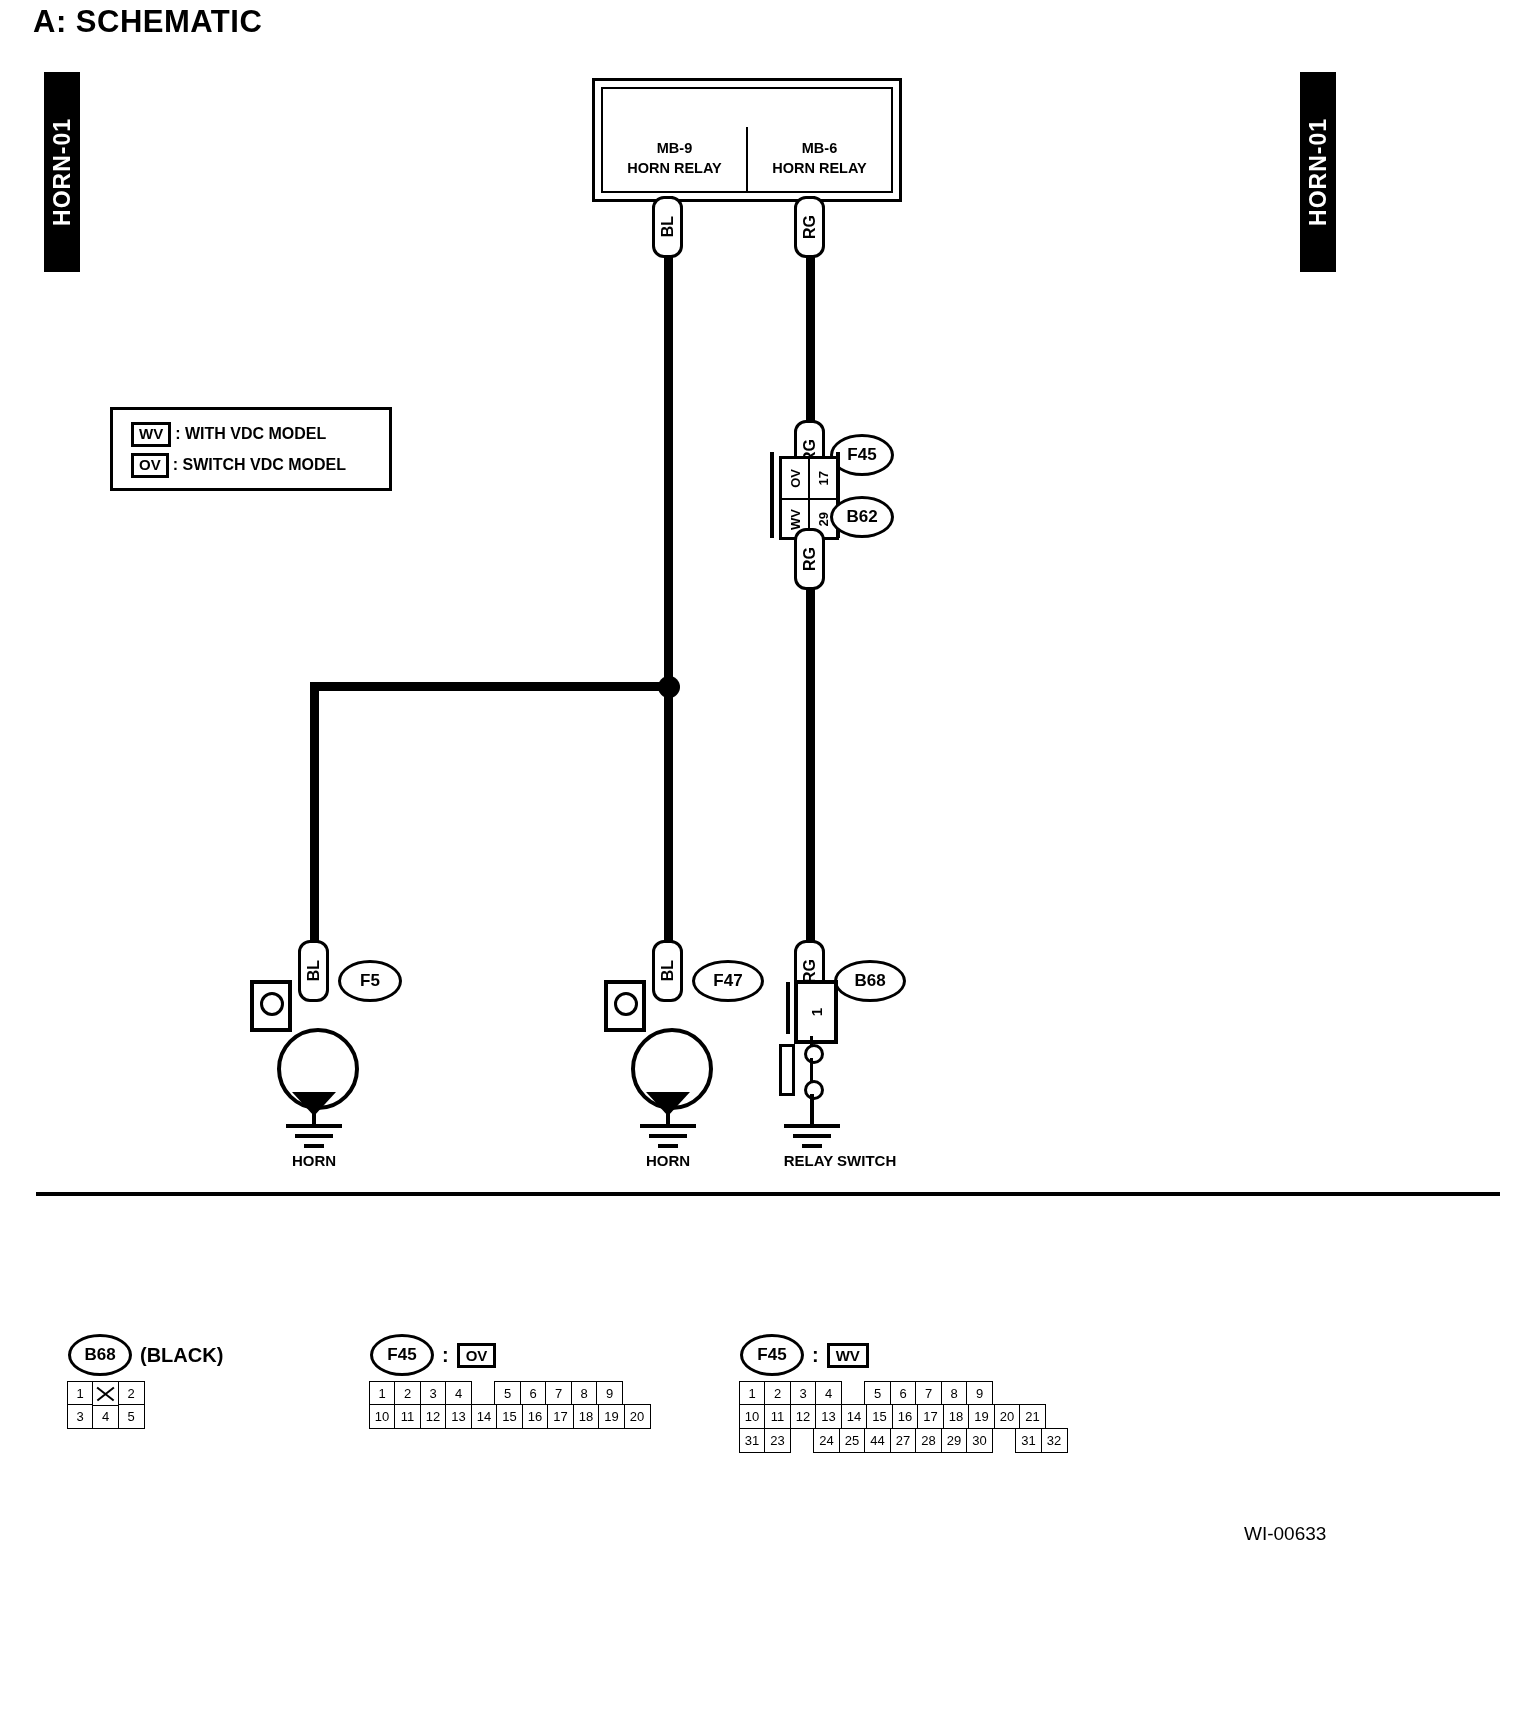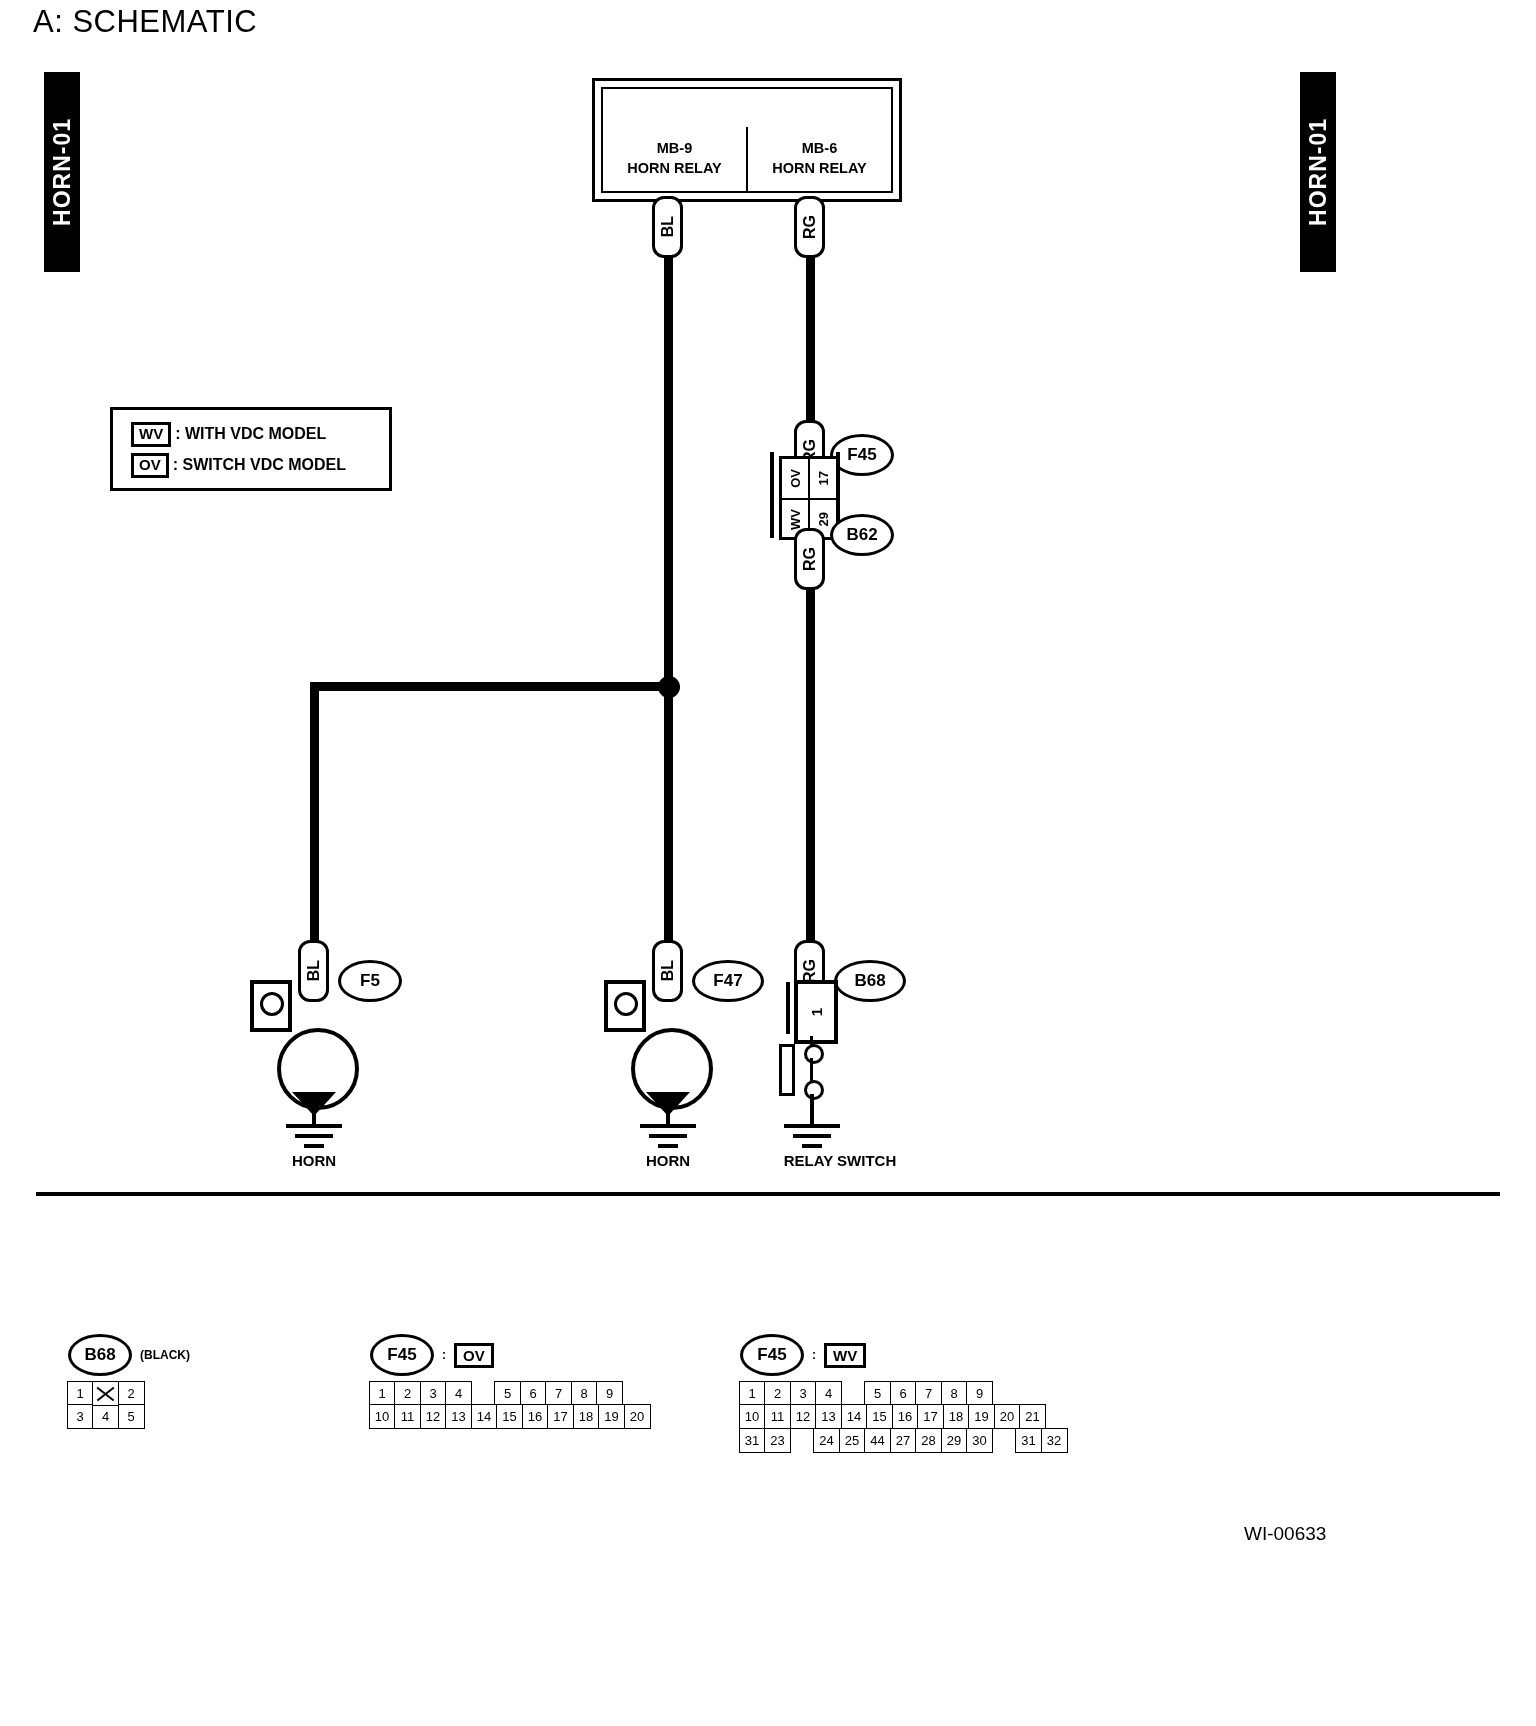--- a/index.html
+++ b/index.html
@@ -1,20 +1,20 @@
 <!DOCTYPE html>
 <html><head>
 <meta charset="utf-8">
 <style>
   html,body{margin:0;padding:0;background:#fff;}
   body{width:1536px;height:1726px;position:relative;font-family:"Liberation Sans",sans-serif;color:#000;}
   .pg{position:absolute;inset:0;}
   .abs{position:absolute;}
   
-  #title{left:33px;top:4px;font-size:31px;font-weight:normal;letter-spacing:.5px;}
+  #title{left:33px;top:4px;font-size:31px;font-weight:bold;letter-spacing:.5px;}
   
   .sidetab{width:36px;height:200px;background:#000;color:#fff;font-weight:bold;font-size:23px;
            display:flex;align-items:center;justify-content:center;}
   .sidetab span{writing-mode:vertical-rl;transform:rotate(180deg);letter-spacing:1px;}
   #tab-left{left:44px;top:72px;}
   #tab-right{left:1300px;top:72px;}
   
   #psbox{left:592px;top:78px;width:304px;height:118px;border:3px solid #000;background:#fff;}
   #psbox .inner{position:absolute;left:6px;top:6px;right:6px;bottom:6px;border:2px solid #000;}
   #ps-head{position:absolute;left:0;top:0;right:0;height:36px;border-bottom:2px solid #000;
@@ -63,21 +63,21 @@
   .sw-pin span{writing-mode:vertical-rl;transform:rotate(180deg);font-size:15px;font-weight:bold;}
   .sw-node{position:absolute;width:14px;height:14px;border:3px solid #000;border-radius:50%;background:#fff;}
   .sw-bar{position:absolute;width:10px;height:46px;border:3px solid #000;background:#fff;}
   .thin{position:absolute;background:#000;}
   
   #divider{left:36px;top:1192px;width:1464px;height:4px;background:#000;}
   
   .cgroup{position:absolute;}
   .cg-head{position:absolute;top:0;left:0;display:flex;align-items:center;gap:8px;height:34px;}
   .cg-head .oval{position:relative;}
-  .cg-note{font-size:12px;font-weight:bold;}
+  .cg-note{font-size:20px;font-weight:bold;}
   .boxtag{display:inline-flex;align-items:center;justify-content:center;border:3px solid #000;
           padding:1px 6px;font-size:15px;font-weight:bold;background:#fff;}
   .pinrow{display:flex;}
   .pincell{width:25px;height:23px;border:1.5px solid #000;margin-left:-1.5px;margin-top:-1.5px;
            display:flex;align-items:center;justify-content:center;font-size:13px;background:#fff;}
   .pincell.empty{border:none;background:transparent;}
   .pincell.x{position:relative;}
   .pincell.x::before,.pincell.x::after{content:"";position:absolute;left:2px;right:2px;top:50%;height:1.6px;background:#000;}
   .pincell.x::before{transform:rotate(38deg);}
   .pincell.x::after{transform:rotate(-38deg);}
@@ -166,21 +166,21 @@
     <div class="gr r2">
       <div class="gc">
         <span>WV</span>
       </div>
       <div class="gc sep">
         <span>29</span>
       </div>
     </div>
   </div>
 
-  <div class="abs oval w58" style="left:830px;top:514px;">B62</div>
+  <div class="abs oval w58" style="left:830px;top:496px;">B62</div>
   <div class="abs ctag" style="left:794px;top:528px;">
     <span>RG</span>
   </div>
 
   <div class="abs ctag" style="left:298px;top:940px;">
     <span>BL</span>
   </div>
   <div class="abs oval w58" style="left:338px;top:960px;">F5</div>
   <div class="abs horn-pin" style="left:250px;top:980px;">
       <i></i>

